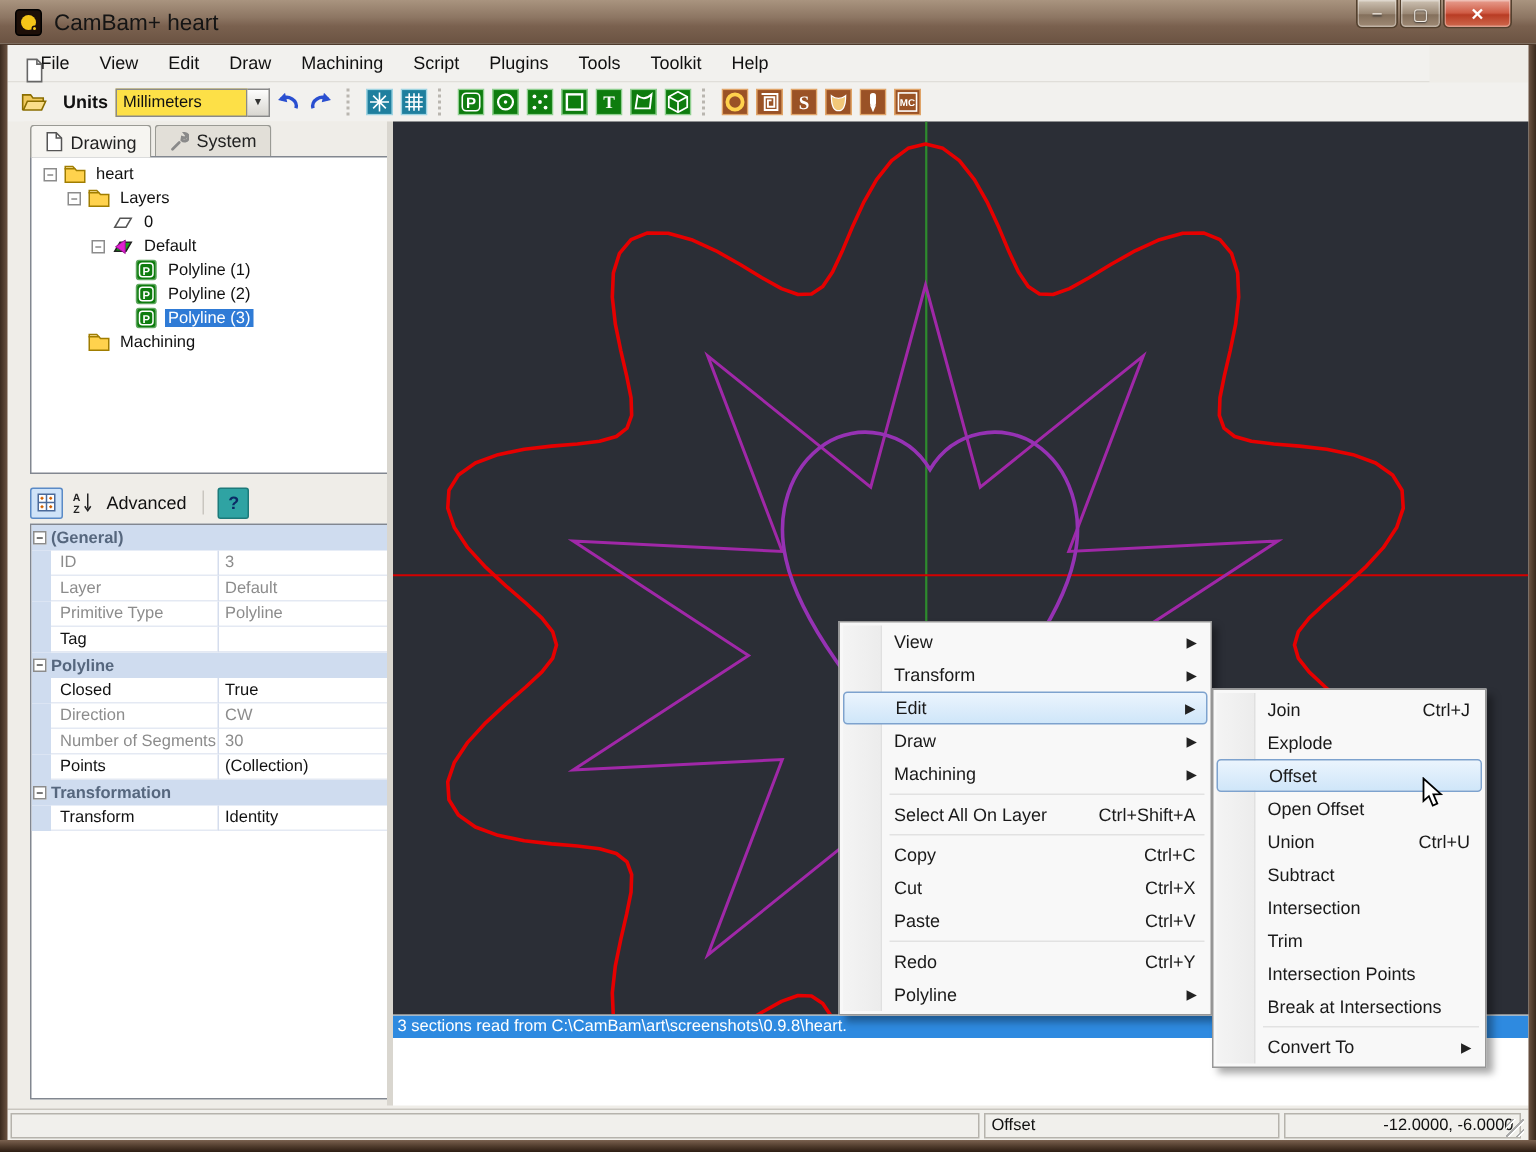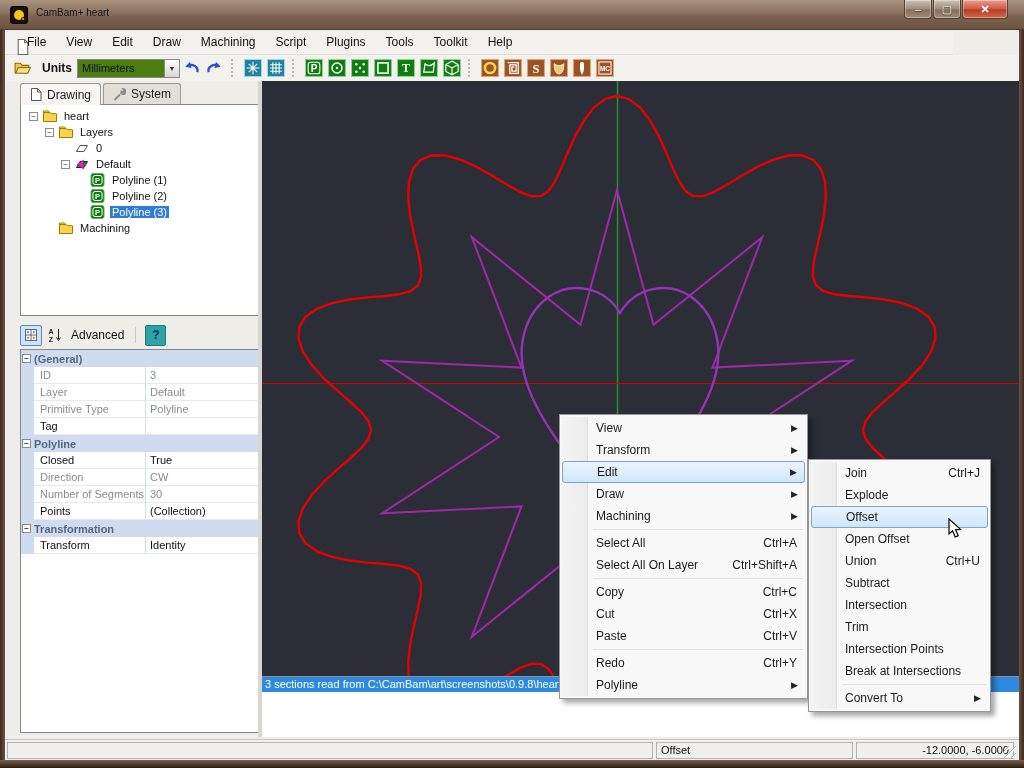--- a/index.html
+++ b/index.html
@@ -10,36 +10,36 @@
   #titlebar { position:absolute; left:0; top:0; width:1024px; height:30px;
     background:linear-gradient(180deg,#a9947f 0%,#8d7663 40%,#7a614f 60%,#6b5342 100%);
     border-bottom:1px solid #4e3a2b; }
   #frame-left  { position:absolute; left:0; top:30px; width:5px; height:732px; background:linear-gradient(90deg,#3a2a1e,#6b5342); }
   #frame-right { position:absolute; right:0; top:30px; width:5px; height:732px; background:linear-gradient(270deg,#3a2a1e,#6b5342); }
   #frame-bottom{ position:absolute; left:0; top:760px; width:1024px; height:8px; background:linear-gradient(180deg,#7a614f,#4e3a2b 55%,#2c1d12); }
   #app-logo { position:absolute; left:10px; top:6px; width:18px; height:18px; border-radius:3px;
     background:#1d0f08; border:1px solid #000; }
   #app-logo .blob { position:absolute; left:3px; top:3px; width:10px; height:10px; border-radius:50%; background:#f5c518; }
   #app-logo .dot  { position:absolute; right:2px; bottom:2px; width:4px; height:4px; border-radius:50%; background:#f5c518; border:1px solid #1d0f08; }
-  #window-title { position:absolute; left:36px; top:7px; font-size:10px; color:#141414; }
+  #window-title { position:absolute; left:36px; top:7px; font-size:15px; color:#141414; }
   .winbtns { position:absolute; right:16px; top:0; display:flex; }
   .winbtn { height:19px; border:1px solid #53412f; border-top:none; display:flex; align-items:center; justify-content:center;
     font-size:11px; color:#fff; border-radius:0 0 4px 4px; margin-left:1px;
     background:linear-gradient(180deg,#cfc4b5,#9c8a77 50%,#84705c 55%,#a08b76); box-shadow:inset 0 0 0 1px rgba(255,255,255,.35); }
   .winbtn.min,.winbtn.max { width:28px; color:#f4efe8; text-shadow:0 1px 1px #333; }
   .winbtn.close { width:46px; background:linear-gradient(180deg,#e8a091,#cf5b44 48%,#b83c24 55%,#d06a4e); font-weight:bold; }
 
   
   #menubar { position:absolute; left:5px; top:30px; width:948px; height:25px; background:#f2f1ee; display:flex; align-items:center; padding-left:12px; border-bottom:1px solid #e0ded9; }
   .menu-item { padding:4px 10px; font-size:12px; color:#111; }
   #toolbar { position:absolute; left:5px; top:55px; width:1014px; height:26px; background:#f2f1ee; display:flex; align-items:center; padding-left:6px; }
   .tb-sep { width:5px; height:18px; border-left:2px dotted #b9b6af; margin:0 5px; }
   .tb-btn { width:21px; height:21px; display:flex; align-items:center; justify-content:center; margin:0 1px; }
   #units-label { font-size:12px; font-weight:bold; margin:0 5px 0 8px; color:#111; }
-  #units-combo { width:88px; height:19px; background:#4d7c0f; border:1px solid #8a8a8a; font-size:11px; display:flex; align-items:center; padding-left:4px; color:#111; }
+  #units-combo { width:88px; height:19px; background:#fde047; border:1px solid #8a8a8a; font-size:11px; display:flex; align-items:center; padding-left:4px; color:#111; }
   #units-drop { width:15px; height:19px; border:1px solid #8a8a8a; border-left:none; background:linear-gradient(180deg,#fdfdfd,#d8d6d0); display:flex; align-items:center; justify-content:center; font-size:7px; color:#333; }
 
   
   #left-panel { position:absolute; left:16px; top:81px; width:253px; height:656px; background:#efede8; }
   #tabstrip { position:absolute; left:4px; top:2px; height:21px; display:flex; }
   .tab { display:flex; align-items:center; padding:0 9px; font-size:12px; height:21px;
     border:1px solid #9a9a94; border-bottom:none; border-radius:3px 3px 0 0; background:#e2dfd8; color:#222; margin-right:2px; }
   .tab.active { background:#f6f5f1; height:22px; position:relative; z-index:2; }
   .tab svg { margin-right:5px; }
   #treebox { position:absolute; left:4px; top:23px; width:245px; height:212px; background:#fff; border:1px solid #828790; overflow:hidden; padding-top:3px; }
@@ -475,24 +475,20 @@
       <div class="mi">
         <span>Draw</span>
         <span class="arrow">▶</span>
       </div>
       <div class="mi">
         <span>Machining</span>
         <span class="arrow">▶</span>
       </div>
       <div class="msep"></div>
       <div class="mi">
-        <span>Select All</span>
-        <span class="sc">Ctrl+A</span>
-      </div>
-      <div class="mi">
         <span>Select All On Layer</span>
         <span class="sc">Ctrl+Shift+A</span>
       </div>
       <div class="msep"></div>
       <div class="mi">
         <span>Copy</span>
         <span class="sc">Ctrl+C</span>
       </div>
       <div class="mi">
         <span>Cut</span>

